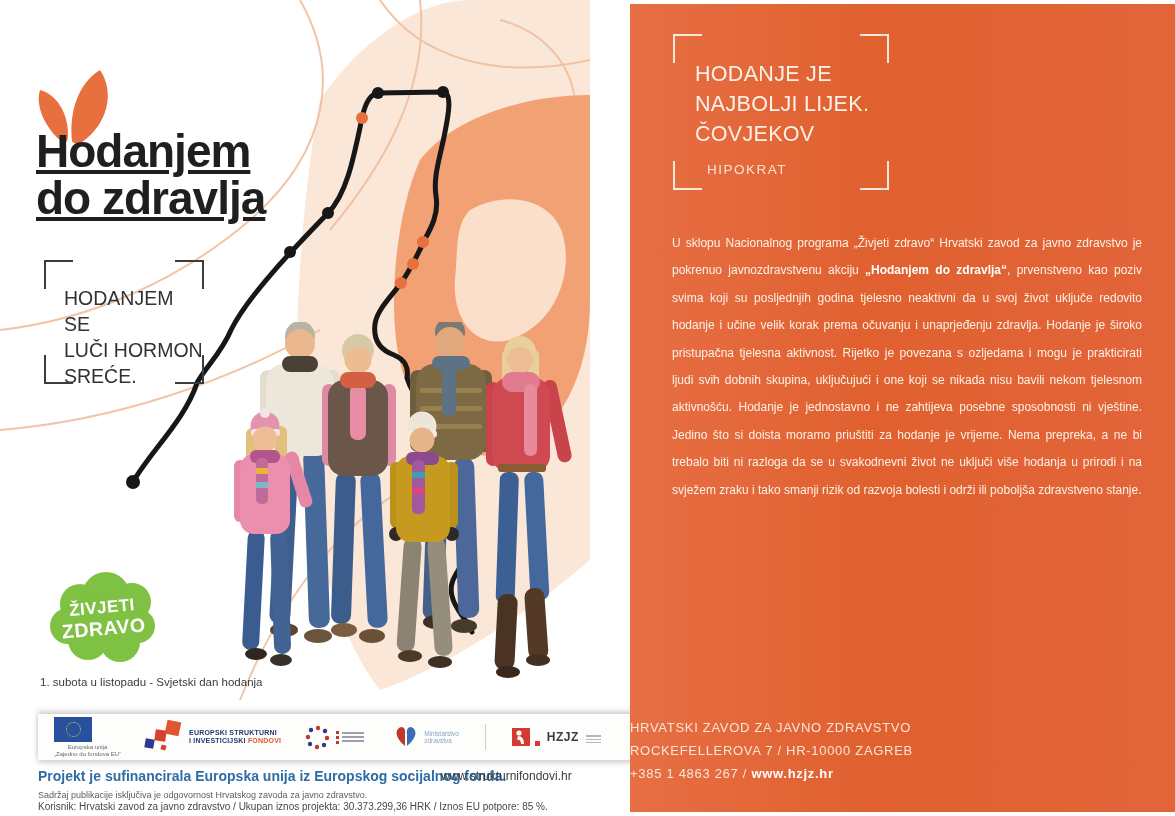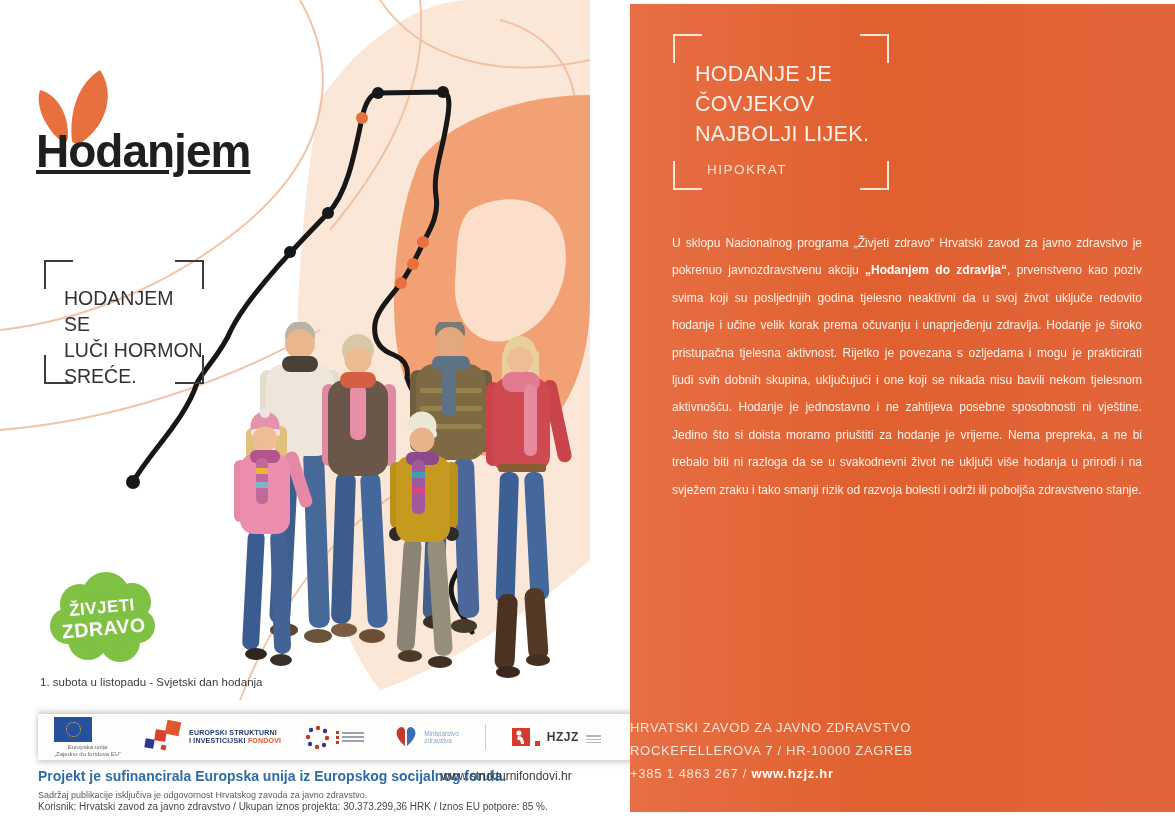--- a/index.html
+++ b/index.html
@@ -214,21 +214,21 @@
         <rect x="312" y="150" width="13" height="6" fill="#3da0ae"></rect>
         <rect x="312" y="166" width="13" height="6" fill="#d8477e"></rect>
       </g>
     </svg>
 
     <svg class="leaf-logo" width="90" height="84" viewBox="0 0 90 84">
       <path d="M38,77 C20,62 10,40 15,24 C32,28 44,49 43,70 C43,75 41,77 38,77 Z" fill="#e8703f"></path>
       <path d="M47,75 C44,48 52,18 75,4 C90,26 83,58 57,76 C53,78 48,78 47,75 Z" fill="#e8703f"></path>
     </svg>
 
-    <h1 class="title"><span>Hodanjem</span><br></h1>
+    <h1 class="title"><span>Hodanjem</span><br><span>do zdravlja</span></h1>
 
     <div class="quote-box">
       <i class="cnr cnr-tl"></i>
       <i class="cnr cnr-tr"></i>
       <i class="cnr cnr-bl"></i>
       <i class="cnr cnr-br"></i>
       <div class="quote-text">
         <div>HODANJEM SE</div>
         <div>LUČI HORMON</div>
         <div>SREĆE.</div>
@@ -338,22 +338,22 @@
 
   <section class="page-right">
 
     <div class="r-quote-box">
       <i class="cnr cnr-tl"></i>
       <i class="cnr cnr-tr"></i>
       <i class="cnr cnr-bl"></i>
       <i class="cnr cnr-br"></i>
       <div class="r-quote-text">
         <div>HODANJE JE</div>
+        <div>NAJBOLJI LIJEK.</div>
         <div>ČOVJEKOV</div>
-        <div>NAJBOLJI LIJEK.</div>
       </div>
       <div class="r-author">HIPOKRAT</div>
     </div>
 
     <p class="r-body"><span>U sklopu Nacionalnog programa „Živjeti zdravo“ Hrvatski zavod za javno zdravstvo je pokrenuo javnozdravstvenu akciju </span><b>„Hodanjem do zdravlja“</b><span>, prvenstveno kao poziv svima koji su posljednjih godina tjelesno neaktivni da u svoj život uključe redovito hodanje i učine velik korak prema očuvanju i unaprjeđenju zdravlja. Hodanje je široko pristupačna tjelesna aktivnost. Rijetko je povezana s ozljedama i mogu je prakticirati ljudi svih dobnih skupina, uključujući i one koji se nikada nisu bavili nekom tjelesnom aktivnošću. Hodanje je jednostavno i ne zahtijeva posebne sposobnosti ni vještine. Jedino što si doista moramo priuštiti za hodanje je vrijeme. Nema prepreka, a ne bi trebalo biti ni razloga da se u svakodnevni život ne uključi više hodanja u prirodi i na svježem zraku i tako smanji rizik od razvoja bolesti i održi ili poboljša zdravstveno stanje.</span></p>
 
     <div class="r-contact">
       <div>HRVATSKI ZAVOD ZA JAVNO ZDRAVSTVO</div>
       <div>ROCKEFELLEROVA 7 / HR-10000 ZAGREB</div>
       <div><span>+385 1 4863 267 / </span><span class="r-web">www.hzjz.hr</span></div>

